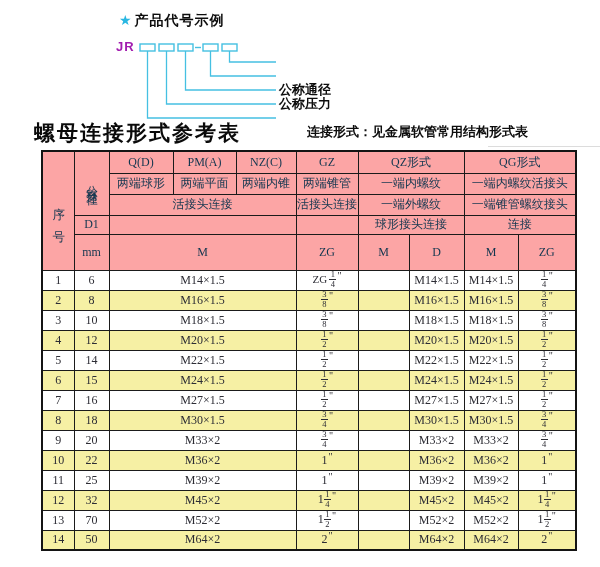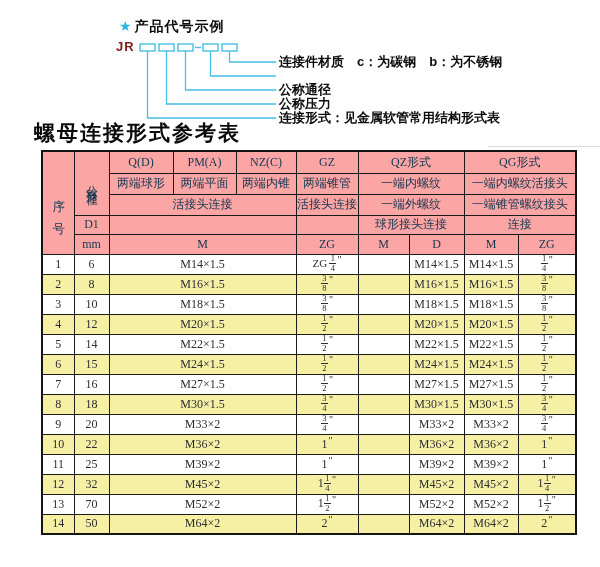--- a/index.html
+++ b/index.html
@@ -4,38 +4,38 @@
 <style>
   * { margin:0; padding:0; box-sizing:border-box; }
   html,body { width:600px; height:567px; background:#ffffff; overflow:hidden; }
   body { font-family:"Liberation Sans", sans-serif; position:relative; }
 
   .page { position:absolute; left:0; top:0; width:600px; height:567px; background:#fff; }
 
   
   .diagram { position:absolute; left:0; top:0; width:600px; height:150px; }
   .leader-svg { position:absolute; left:0; top:0; }
-  .star-line { position:absolute; left:119px; top:18px; font-size:14px; font-weight:bold; color:#0d0d0d; letter-spacing:1px;text-align:center; }
+  .star-line { position:absolute; left:119px; top:12px; font-size:14px; font-weight:bold; color:#0d0d0d; letter-spacing:1px;text-align:center; }
   .star-line .star { color:#29b7e2; margin-right:2px; font-weight:normal; }
-  .jr-label { position:absolute; left:116px; top:40px; font-size:13px; font-weight:bold; color:#7f1d1d; line-height:14px; letter-spacing:1px; }
+  .jr-label { position:absolute; left:116px; top:40px; font-size:13px; font-weight:bold; color:#a21caf; line-height:14px; letter-spacing:1px; }
   .dg-label { position:absolute; left:279px; font-size:13px; font-weight:bold; color:#0d0d0d; line-height:16px; white-space:nowrap; }
-  .dg-l1 { top:54px; } .dg-l2 { top:68px; } .dg-l3 { top:82px; } .dg-l4 { top:96px; } .dg-l5 { top:110px; }
+  .dg-l1 { top:54px; } .dg-l2 { top:68px; } .dg-l3 { top:82px; } .dg-l4 { top:96px; } .dg-l5 { top:124px;margin-left:28px; }
 
   
   .table-title { position:absolute; left:34px; top:119px; font-family:"DejaVu Serif", serif; font-weight:bold; font-size:21px; color:#0a0a0a; letter-spacing:2px; }
 
   .artifact-line { position:absolute; left:488px; top:146px; width:112px; height:1px; background:#dcdcdc; }
 
   
   table.ref { position:absolute; left:41px; top:150px; width:534px; border-collapse:collapse; table-layout:fixed; border:2px solid #141414; }
   th, td { border:1px solid #1b1b1b; text-align:center; vertical-align:middle; padding:0; overflow:hidden; }
   th { background:#fca5a5; color:#12364f; font-weight:normal; font-size:12px; font-family:"Liberation Serif", serif; }
   td { background:#ffffff; color:#2c2c34; font-size:12px; font-family:"Liberation Serif", serif; height:20px; }
   tr.even td { background:#f6f0a4; }
-  tr.hr1 { height:22px; } tr.hr2 { height:21px; } tr.hr3 { height:21px;margin-left:18px; } tr.hr4 { height:19px; } tr.hr5 { height:20px; }
+  tr.hr1 { height:22px; } tr.hr2 { height:21px; } tr.hr3 { height:21px;margin-left:18px; } tr.hr4 { height:19px; } tr.hr5 { height:36px; }
 
   .v-seq { display:inline-block; writing-mode:vertical-lr; text-orientation:upright; letter-spacing:24px; font-size:12.5px; transform:translateY(12px); }
   .v-dn  { display:inline-block; writing-mode:vertical-lr; text-orientation:upright; letter-spacing:3px; font-size:11.5px; transform:translateY(1px); }
 
   
   .fr-pre { font-size:11px; margin-right:2px; }
   .fr-whole { font-size:12px; }
   .frac { display:inline-flex; flex-direction:column; line-height:1.05; font-size:8.5px; vertical-align:middle; position:relative; top:-1px; }
   .frac .n { border-bottom:1px solid #2c2c34; padding:0 1.5px; }
   .inch { font-size:10px; position:relative; top:-4px; margin-left:1px; }
@@ -60,21 +60,20 @@
         <polyline points="210.5,51 210.5,76 276,76"></polyline>
         <polyline points="185.5,51 185.5,90 276,90"></polyline>
         <polyline points="166.5,51 166.5,104 276,104"></polyline>
         <polyline points="147.5,51 147.5,118 276,118"></polyline>
       </g>
     </svg>
     <div class="star-line">
       <span class="star">★</span><span>产品代号示例</span>
     </div>
     <div class="jr-label">JR</div>
-    <div class="dg-label dg-l1">连接件材质　c：为碳钢　b：为不锈钢</div>
     <div class="dg-label dg-l3">公称通径</div>
     <div class="dg-label dg-l4">公称压力</div>
     <div class="dg-label dg-l5">连接形式：见金属软管常用结构形式表</div>
   </div>
 
   <div class="table-title">螺母连接形式参考表</div>
   <div class="artifact-line"></div>
 
   <table class="ref">
     <colgroup>

